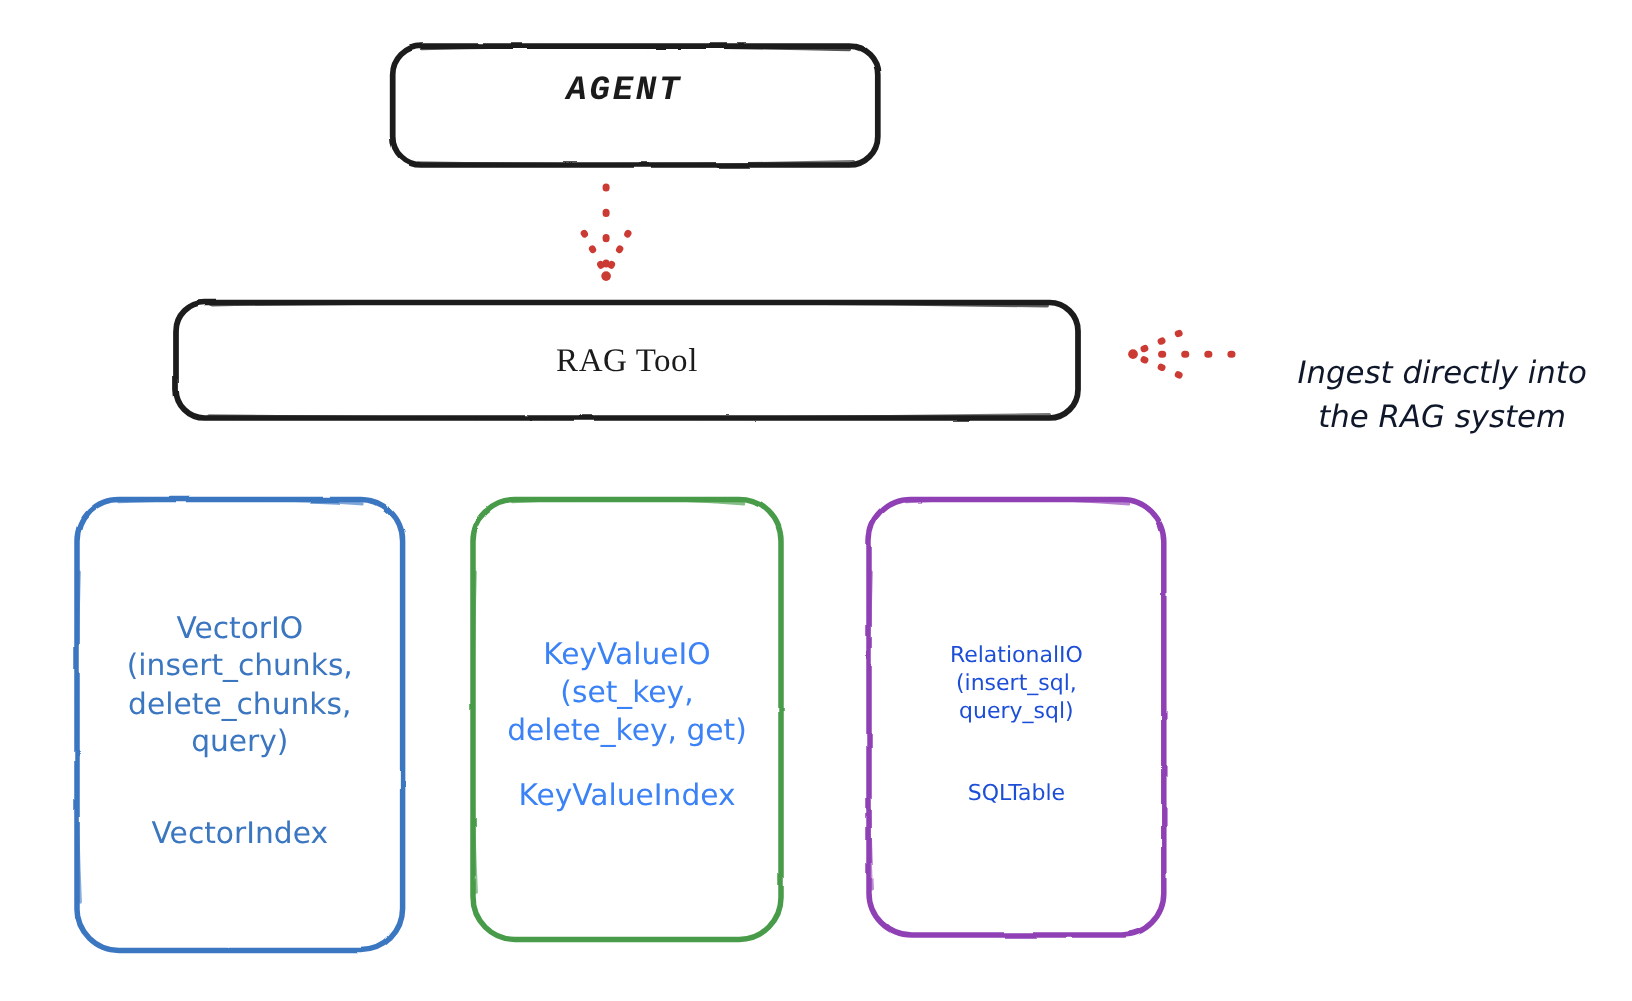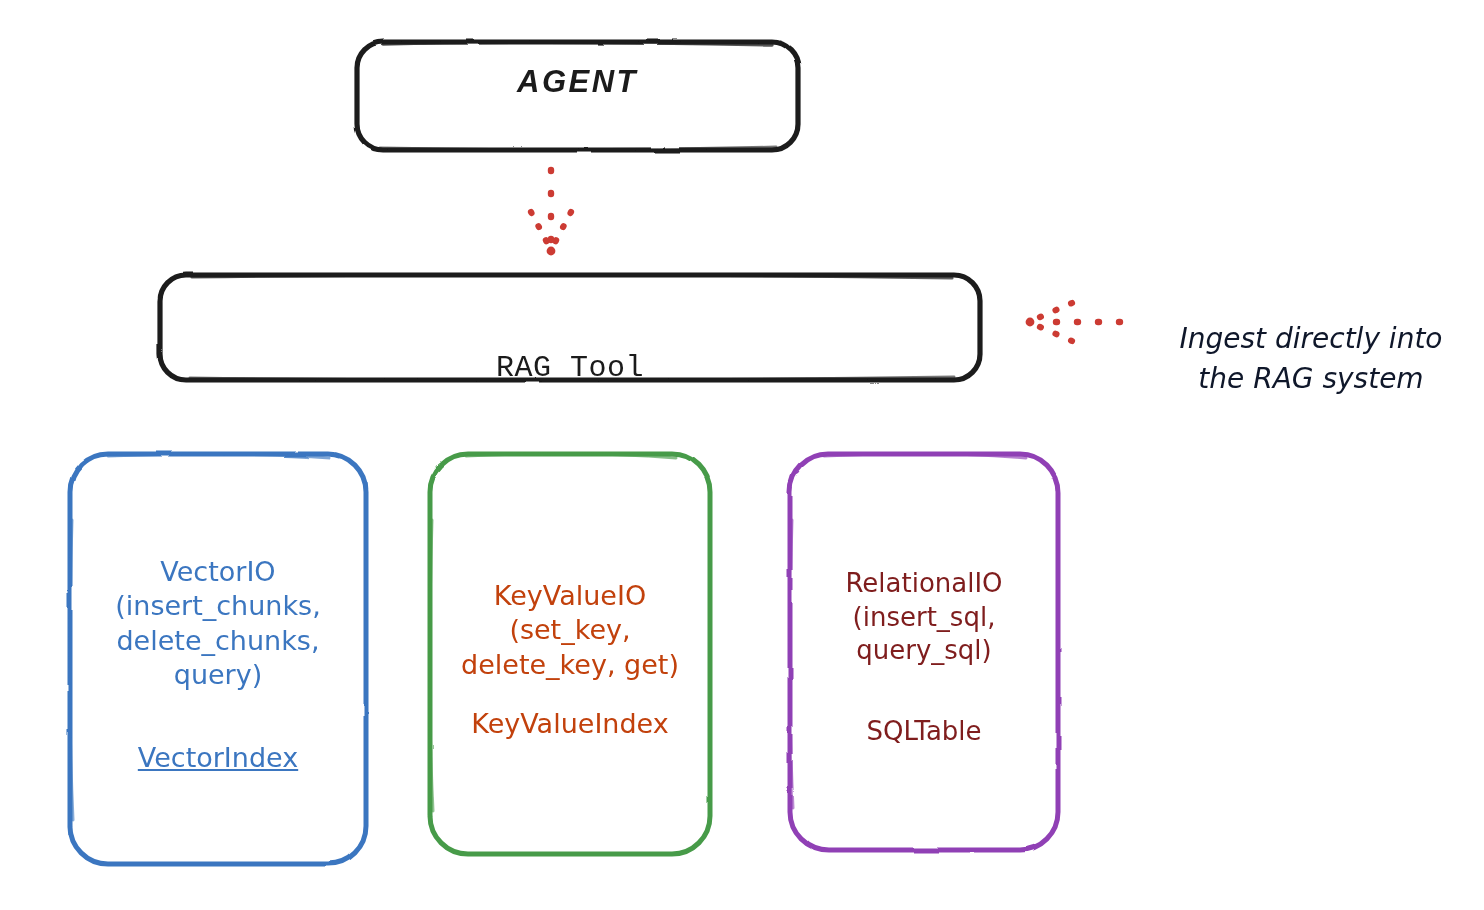--- a/index.html
+++ b/index.html
@@ -33,44 +33,43 @@
     flex-direction: column;
     align-items: center;
     justify-content: center;
     text-align: center;
     pointer-events: none;
     white-space: pre-line;
   }
 
   
   #agent-label {
-    left: 355px;
+    left: 345px;
     top: 40px;
     width: 445px;
     height: 84px;
     color: #1b1b1b;
     font-size: 31px;
     font-style: italic;
     font-weight: 700;
     letter-spacing: 2.5px;
-    font-family: Liberation Sans, sans-serif;
+    font-family: Liberation Mono, monospace;
   }
 
   
   #ragtool-label {
     left: 158px;
     top: 273px;
     width: 824px;
     height: 109px;
     color: #1b1b1b;
     font-size: 30px;
     font-weight: 500;
     letter-spacing: 0.5px;
-    font-family: Liberation Mono, monospace;
-    margin-top: 40px;
+    font-family: Liberation Serif, serif;
   }
 
   
   .provider-label {
     position: absolute;
     display: flex;
     flex-direction: column;
     align-items: center;
     justify-content: center;
     text-align: center;
@@ -88,39 +87,39 @@
   }
 
   #vectorio-label {
     left: 68px;
     top: 452px;
     width: 300px;
     height: 414px;
     color: #3b76c0;
     font-size: 27px;
   }
-  #vectorio-label .provider-index { margin-top: 48px; text-decoration: underline; }
+  #vectorio-label .provider-index { margin-top: 48px; }
 
   #keyvalueio-label {
     left: 428px;
     top: 452px;
     width: 284px;
     height: 404px;
-    color: #c2410c;
+    color: #3b82f6;
     font-size: 27px;
   }
   #keyvalueio-label .provider-index { margin-top: 24px; }
 
   #relationalio-label {
     left: 788px;
     top: 452px;
     width: 272px;
     height: 400px;
-    color: #7f1d1d;
-    font-size: 26px;
+    color: #1d4ed8;
+    font-size: 20px;
     border-radius: 26px;
   }
   #relationalio-label .provider-index { margin-top: 48px; }
 
   
   #ingest-note {
     position: absolute;
     left: 1146px;
     top: 278px;
     width: 330px;

